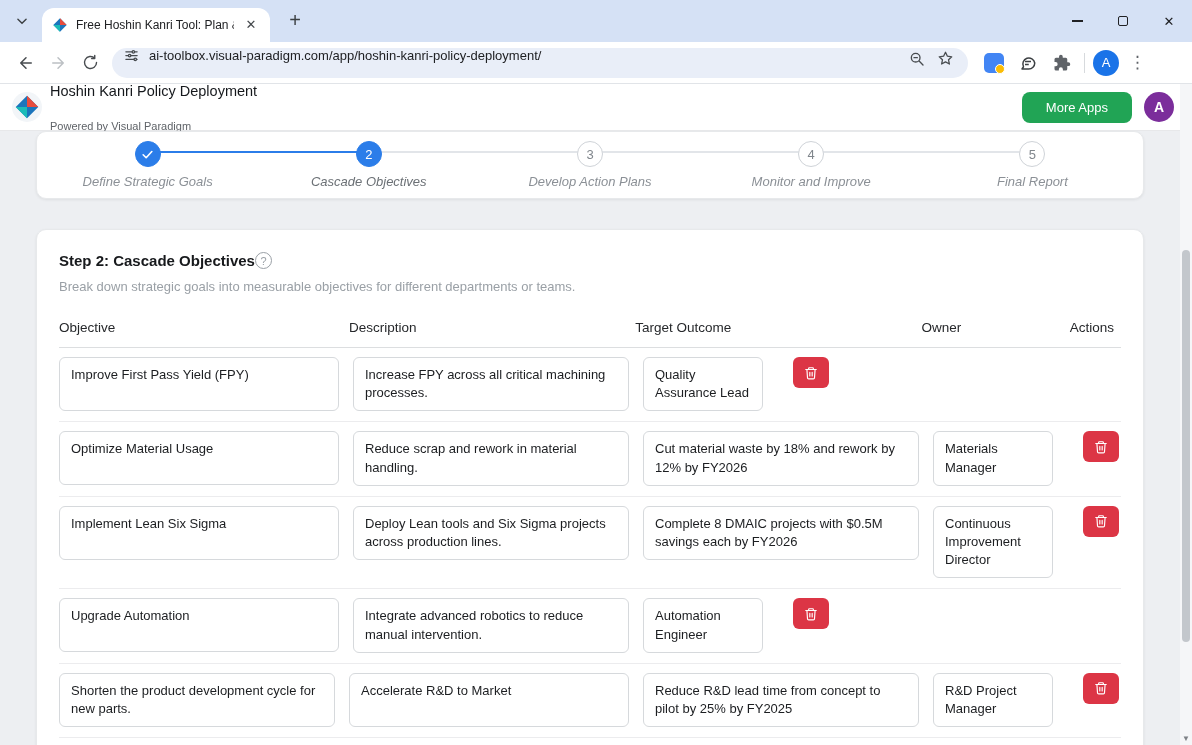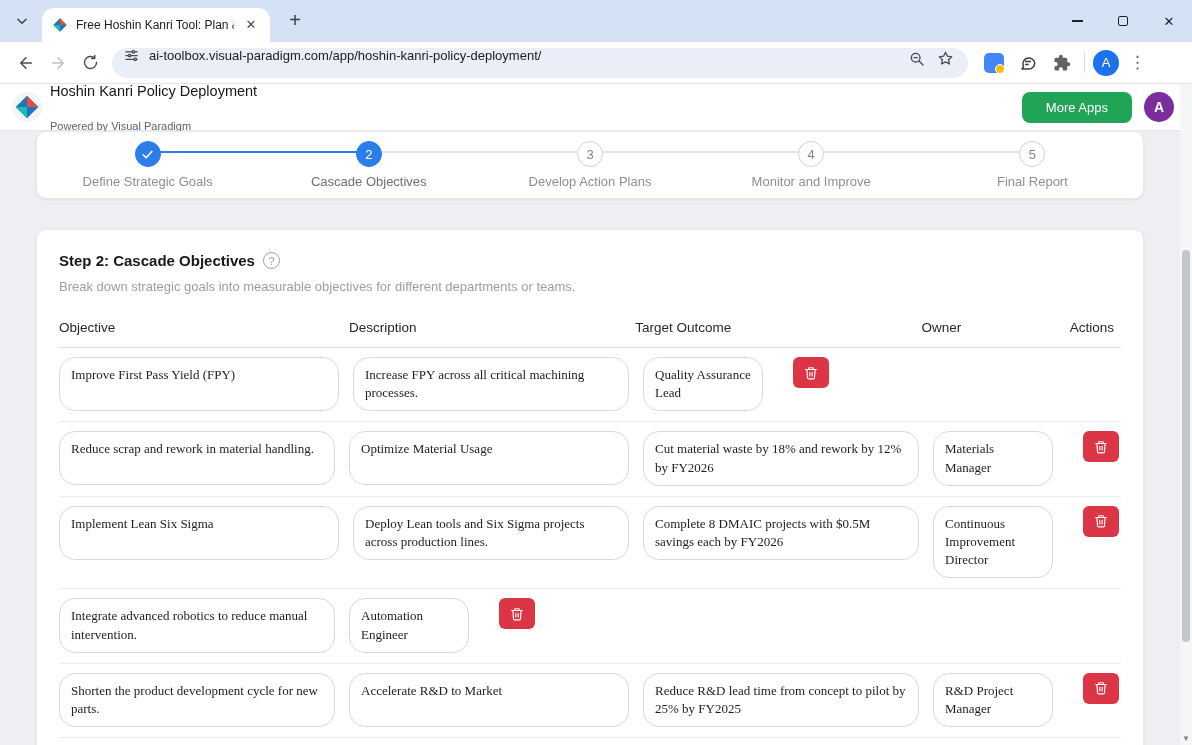--- a/index.html
+++ b/index.html
@@ -51,35 +51,35 @@
   .card { width:1108px; margin:0 auto; background:#fff; border:1px solid #e7e9eb; border-radius:10px; box-shadow:0 1px 3px rgba(0,0,0,.07); }
 
   
   .steppercard { height:68px; position:relative; padding-top:3px; }
   .steps { display:flex; position:relative; }
   .line { position:absolute; top:19px; height:2px; background:#e2e5e9; left:10%; right:10%; }
   .line-blue { position:absolute; top:19px; height:2px; background:#2b7de9; left:10%; width:20%; }
   .step { flex:1; text-align:center; position:relative; z-index:1; cursor:pointer; }
   .step-circle { width:26px; height:26px; border-radius:50%; margin:6px auto 7px; display:flex; align-items:center; justify-content:center; font-size:13px; background:#fff; border:1px solid #cfd3d8; color:#80868c; }
   .step.done .step-circle, .step.active .step-circle { background:#2b7de9; border-color:#2b7de9; color:#fff; }
-  .step-label { font-size:13px; color:#8b9096; }
+  .step-label { font-size:13px; color:#8b9096;font-style:italic; }
   .step.active .step-label { color:#6b7075; }
 
   
   .maincard { margin-top:30px; height:660px; padding:22px; }
-  .card-title-row { display:flex; align-items:center; gap:8px; }
+  .card-title-row { display:flex; align-items:center; }
   .card-title { font-size:15px; font-weight:bold; color:#17191c; }
   .help-icon { width:17px; height:17px; border-radius:50%; border:1.5px solid #9aa0a6; color:#9aa0a6; font-size:11px; display:flex; align-items:center; justify-content:center; cursor:pointer; }
   .card-sub { font-size:13px; color:#9aa0a6; margin-top:10px; }
 
   .table-head { display:flex; gap:14px; margin-top:26px; padding-bottom:12px; border-bottom:1px solid #dcdee0; font-size:13.5px; color:#26282b; }
   .c-obj { width:280px; } .c-desc { width:276px; } .c-target { width:276px; } .c-owner { width:120px; } .c-actions { width:52px; margin-left:16px; }
 
   .row { display:flex; gap:14px; padding:9px 0 10px; border-bottom:1px solid #ececee; align-items:flex-start; }
-  .cell-box { border:1px solid #d6d9dc; border-radius:16px; padding:8px 11px; font-size:13px; color:#1c1e21; line-height:1.4; min-height:54px; background:#fff; cursor:text;font-family:Liberation Serif, serif; }
+  .cell-box { border:1px solid #d6d9dc; border-radius:6px; padding:8px 11px; font-size:13px; color:#1c1e21; line-height:1.4; min-height:54px; background:#fff; cursor:text; }
   .del-btn { width:36px; height:31px; background:#dc3545; border:none; border-radius:6px; margin-left:16px; display:flex; align-items:center; justify-content:center; cursor:pointer; flex:0 0 auto; }
 
   
   .scrollbar { position:absolute; top:84px; right:0; width:12px; bottom:0; background:#f5f6f8; }
   .scroll-thumb { position:absolute; left:2px; width:8px; top:166px; height:392px; background:#c3c7cc; border-radius:4px; cursor:pointer; }
   .scroll-arrow { position:absolute; bottom:2px; left:0; width:12px; text-align:center; font-size:8px; color:#7e8287; cursor:pointer; }
 </style>
 </head>
 <body>
 
@@ -244,22 +244,22 @@
     <div class="cell-box c-owner">Quality Assurance Lead</div>
     <button class="del-btn">
       <svg width="14" height="14" viewBox="0 0 24 24" fill="none" stroke="#fff" stroke-width="2" stroke-linecap="round" stroke-linejoin="round">
               <path d="M3 6h18M8 6V4a1 1 0 0 1 1-1h6a1 1 0 0 1 1 1v2m3 0l-1 14a2 2 0 0 1-2 2H8a2 2 0 0 1-2-2L5 6"></path>
               <path d="M10 11v6M14 11v6"></path>
             </svg>
     </button>
   </div>
 
   <div class="row">
+    <div class="cell-box c-obj">Optimize Material Usage</div>
     <div class="cell-box c-desc">Reduce scrap and rework in material handling.</div>
-    <div class="cell-box c-obj">Optimize Material Usage</div>
     <div class="cell-box c-target">Cut material waste by 18% and rework by 12% by FY2026</div>
     <div class="cell-box c-owner">Materials Manager</div>
     <button class="del-btn">
       <svg width="14" height="14" viewBox="0 0 24 24" fill="none" stroke="#fff" stroke-width="2" stroke-linecap="round" stroke-linejoin="round">
               <path d="M3 6h18M8 6V4a1 1 0 0 1 1-1h6a1 1 0 0 1 1 1v2m3 0l-1 14a2 2 0 0 1-2 2H8a2 2 0 0 1-2-2L5 6"></path>
               <path d="M10 11v6M14 11v6"></path>
             </svg>
     </button>
   </div>
 
@@ -270,20 +270,21 @@
     <div class="cell-box c-owner">Continuous Improvement Director</div>
     <button class="del-btn">
       <svg width="14" height="14" viewBox="0 0 24 24" fill="none" stroke="#fff" stroke-width="2" stroke-linecap="round" stroke-linejoin="round">
               <path d="M3 6h18M8 6V4a1 1 0 0 1 1-1h6a1 1 0 0 1 1 1v2m3 0l-1 14a2 2 0 0 1-2 2H8a2 2 0 0 1-2-2L5 6"></path>
               <path d="M10 11v6M14 11v6"></path>
             </svg>
     </button>
   </div>
 
   <div class="row">
+    <div class="cell-box c-obj">Upgrade Automation</div>
     <div class="cell-box c-desc">Integrate advanced robotics to reduce manual intervention.</div>
     <div class="cell-box c-owner">Automation Engineer</div>
     <button class="del-btn">
       <svg width="14" height="14" viewBox="0 0 24 24" fill="none" stroke="#fff" stroke-width="2" stroke-linecap="round" stroke-linejoin="round">
               <path d="M3 6h18M8 6V4a1 1 0 0 1 1-1h6a1 1 0 0 1 1 1v2m3 0l-1 14a2 2 0 0 1-2 2H8a2 2 0 0 1-2-2L5 6"></path>
               <path d="M10 11v6M14 11v6"></path>
             </svg>
     </button>
   </div>
 

